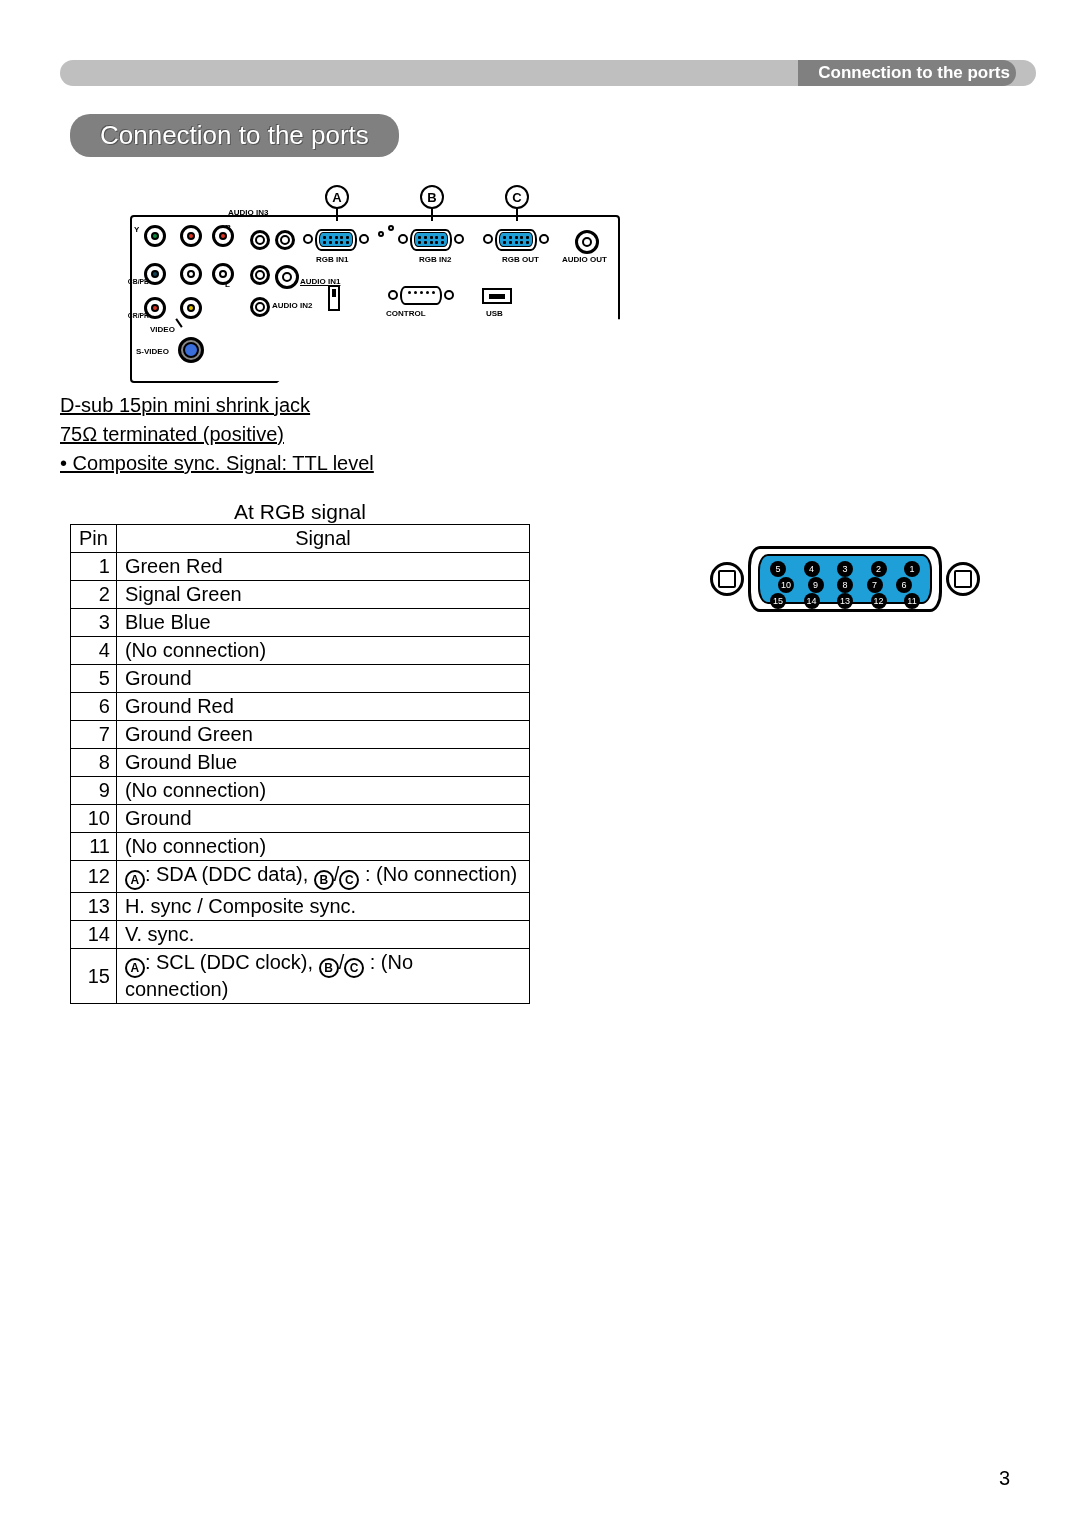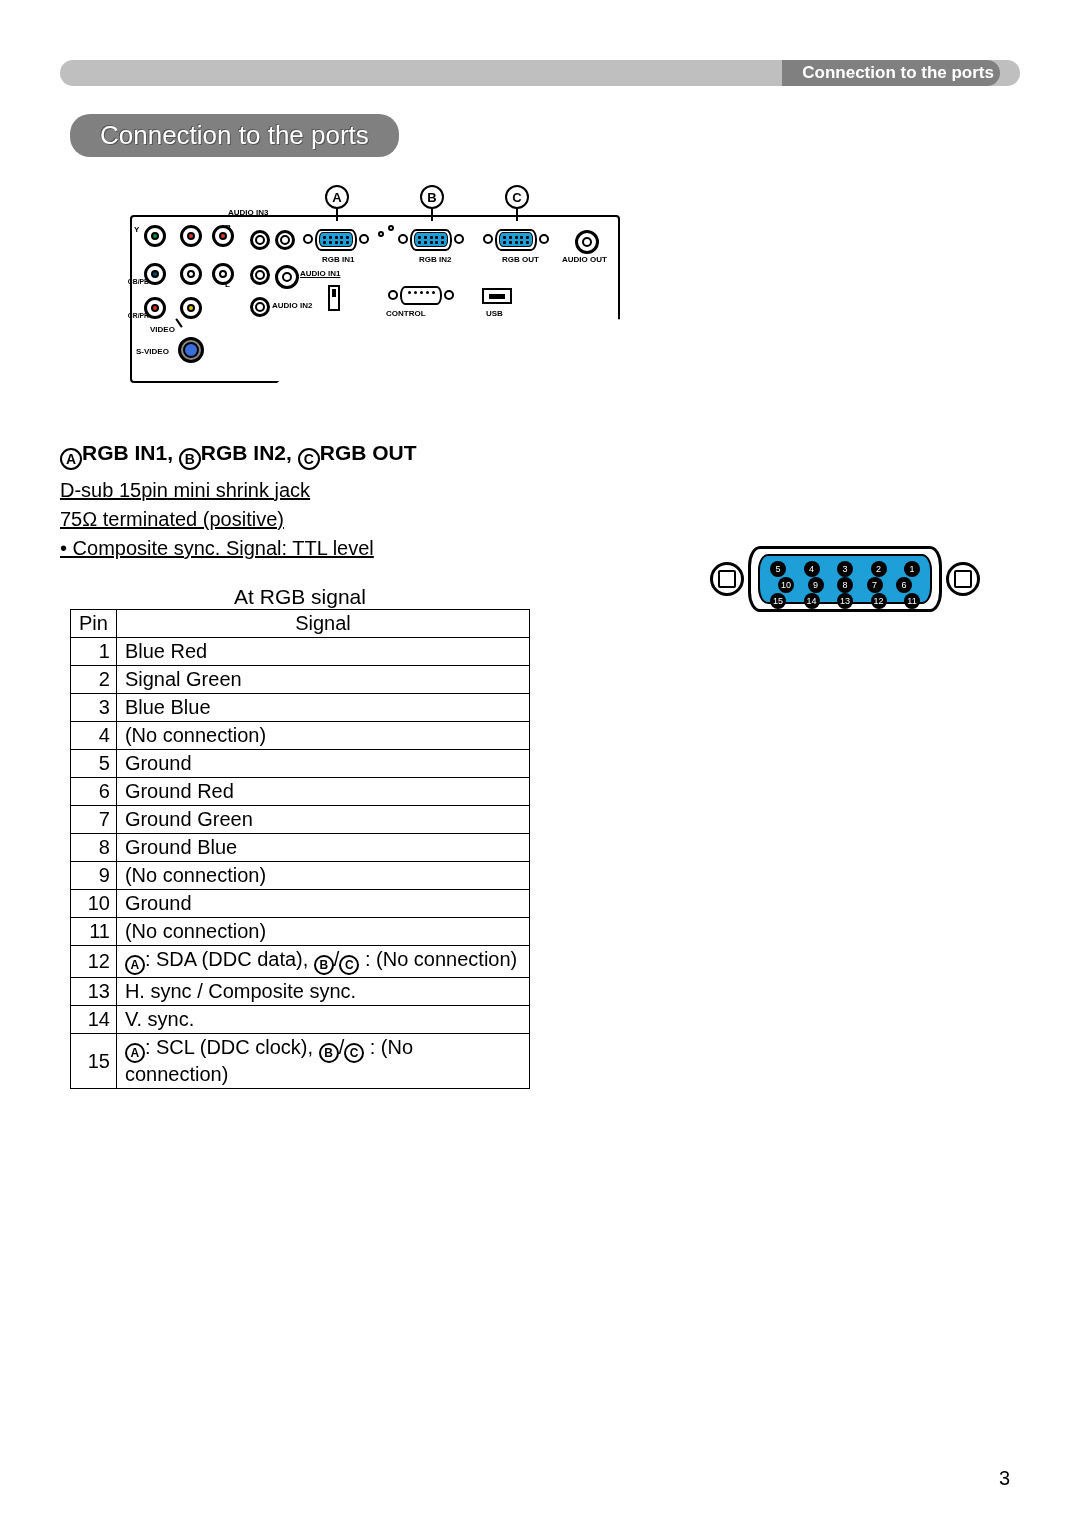--- a/index.html
+++ b/index.html
@@ -7,21 +7,21 @@
     margin: 0;
     padding: 0;
     font-family: Arial, Helvetica, sans-serif;
     background: #fff;
     color: #000;
     width: 1080px;
     height: 1532px;
     position: relative;
   }
   .page {
-    padding: 60px 60px 40px 60px;
+    padding: 60px 44px 40px 60px;
   }
   .header-bar {
     height: 26px;
     background: #bfbfbf;
     border-radius: 13px;
     position: relative;
     margin-bottom: 28px;
   }
   .header-right {
     position: absolute;
@@ -242,21 +242,21 @@
           </div>
           <div class="pinrow">
             <span></span>
             <span></span>
             <span></span>
             <span></span>
             <span></span>
           </div>
         </div>
     </div>
-    <div class="lbl" style="left:192px; top:70px;">RGB IN1</div>
+    <div class="lbl" style="left:186px; top:70px;">RGB IN1</div>
 
     <div style="position:absolute;left:248px;top:46px;width:6px;height:6px;border:2px solid #000;border-radius:50%;"></div>
     <div style="position:absolute;left:258px;top:40px;width:6px;height:6px;border:2px solid #000;border-radius:50%;"></div>
 
     <div class="vga" style="left:270px; top:42px;">
       <div class="screw l"></div>
         <div class="screw r"></div>
         <div class="shell"></div>
       <div class="inner">
           <div class="pinrow">
@@ -322,21 +322,21 @@
     <div class="lbl" style="left:95px; top:95px;">L</div>
     <div class="rca white" style="left:50px; top:78px; background:#fff;">
         <div class="dot"></div>
       </div>
     <div class="rca white" style="left:82px; top:78px; background:#fff;">
         <div class="dot"></div>
       </div>
 
     <div class="jack" style="left:120px; top:80px;"></div>
     <div class="jack" style="left:145px; top:80px; width:24px;height:24px;"></div>
-    <div class="lbl" style="left:170px; top:84px;text-decoration:underline;">AUDIO IN1</div>
+    <div class="lbl" style="left:170px; top:92px;text-decoration:underline;">AUDIO IN1</div>
 
     <div class="lbl" style="left:-4px; top:126px; transform:scale(0.85);">CR/PR</div>
     <div class="rca red" style="left:14px; top:112px; background:#fff;">
         <div class="dot"></div>
       </div>
     <div class="rca yellow" style="left:50px; top:112px; background:#fff;">
         <div class="dot"></div>
       </div>
 
     <div class="jack" style="left:120px; top:112px;"></div>
@@ -362,25 +362,20 @@
     <div class="lbl" style="left:356px; top:124px;">USB</div>
 
     <div class="lbl" style="left:20px; top:140px;">VIDEO</div>
     <div class="arrow" style="left:48px; top:133px; height:10px; transform:rotate(-35deg);"></div>
 
     <div class="lbl" style="left:6px; top:162px;">S-VIDEO</div>
     <div class="svideo" style="left:48px; top:152px;"></div>
   </div>
 
   
-  <div class="heading-line">
-    <span class="circ">A</span><span>RGB IN1, </span>
-    <span class="circ">B</span><span>RGB IN2, </span>
-    <span class="circ">C</span><span>RGB OUT</span>
-  </div>
 
   <div class="spec-text">
     <div> D-sub 15pin mini shrink jack</div>
     <div>75Ω terminated (positive)</div>
     <div>• Composite sync. Signal: TTL level</div>
   </div>
 
   
   <div class="connector-big">
     <div class="hex l"></div>
@@ -416,21 +411,21 @@
   <table class="pins">
     <thead>
       <tr>
         <th>Pin</th>
         <th>Signal</th>
       </tr>
     </thead>
     <tbody id="pin-tbody">
         <tr>
           <td class="pin">1</td>
-          <td>Blue Red</td>
+          <td>Green Red</td>
         </tr>
         <tr>
           <td class="pin">2</td>
           <td>Signal Green</td>
         </tr>
         <tr>
           <td class="pin">3</td>
           <td>Blue Blue</td>
         </tr>
         <tr>

